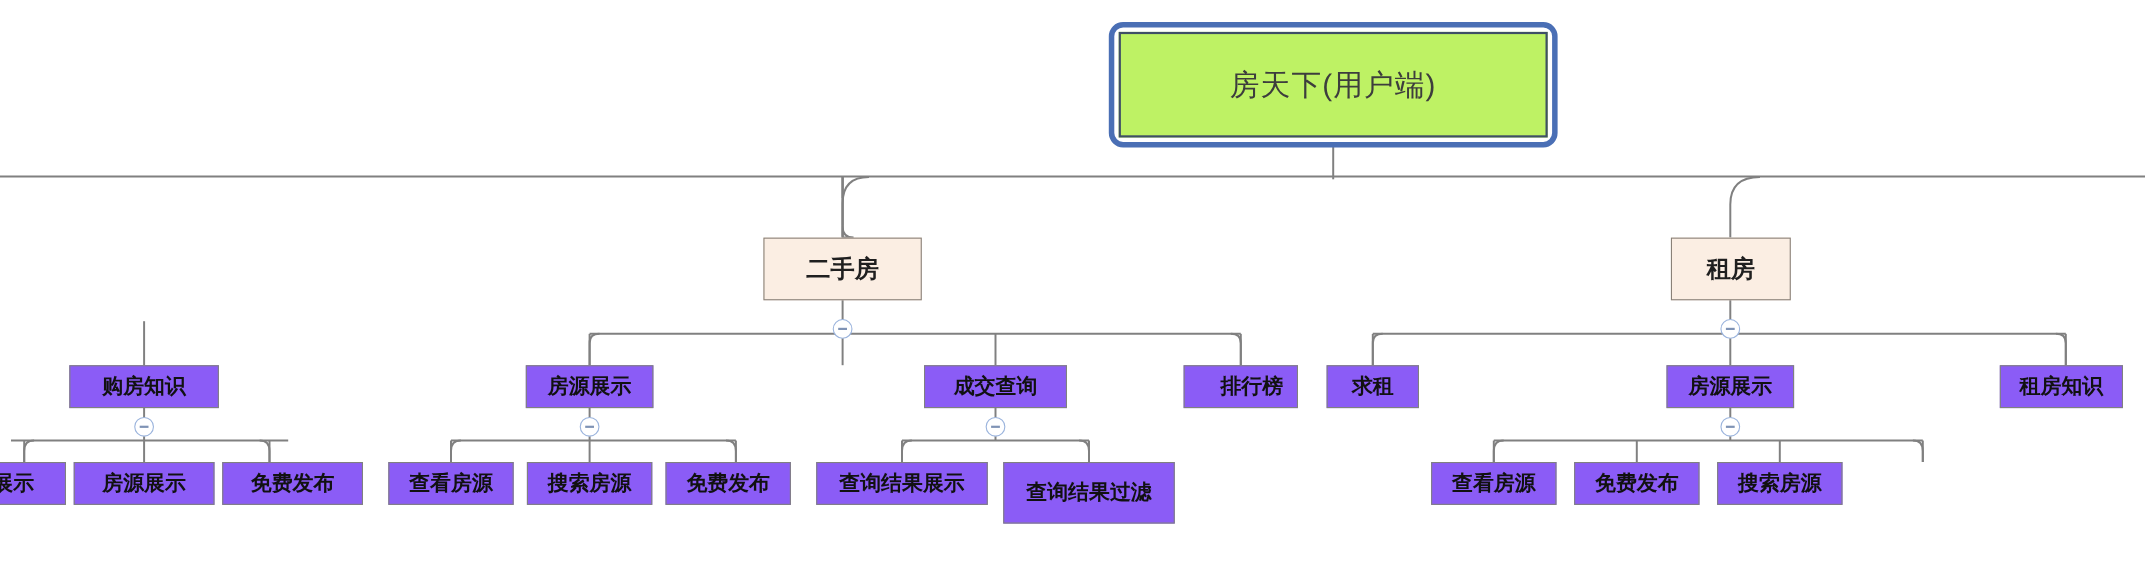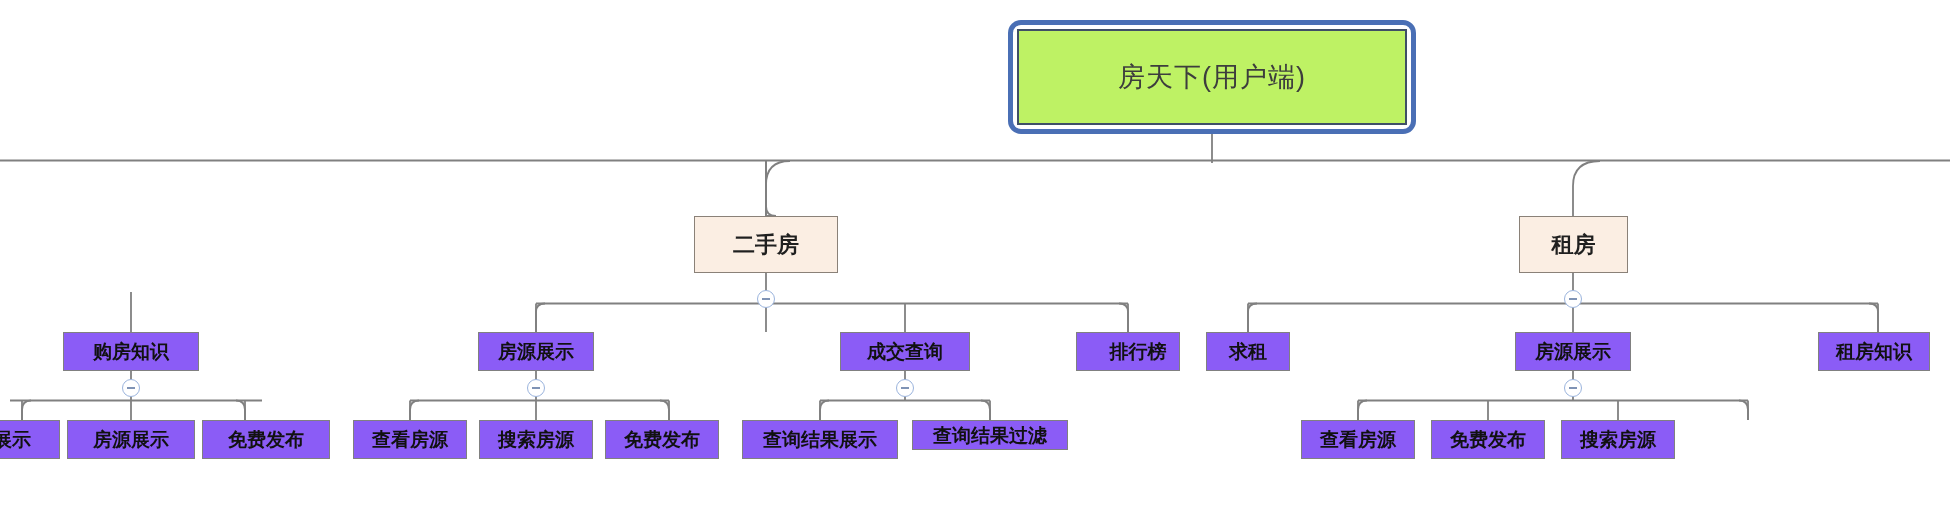--- a/index.html
+++ b/index.html
@@ -182,21 +182,21 @@
   <div class="node l4" style="left:202px;top:420px;width:128px;height:39px;">免费发布</div>
 
   <div class="node l4" style="left:353px;top:420px;width:114px;height:39px;">查看房源</div>
 
   <div class="node l4" style="left:479px;top:420px;width:114px;height:39px;">搜索房源</div>
 
   <div class="node l4" style="left:605px;top:420px;width:114px;height:39px;">免费发布</div>
 
   <div class="node l4" style="left:742px;top:420px;width:156px;height:39px;">查询结果展示</div>
 
-  <div class="node l4" style="left:912px;top:420px;width:156px;height:30px;">查询结果过滤</div>
+  <div class="node l4" style="left:912px;top:420px;width:156px;height:56px;">查询结果过滤</div>
 
   <div class="node l4" style="left:1301px;top:420px;width:114px;height:39px;">查看房源</div>
 
   <div class="node l4" style="left:1431px;top:420px;width:114px;height:39px;">免费发布</div>
 
   <div class="node l4" style="left:1561px;top:420px;width:114px;height:39px;">搜索房源</div>
 
 
 </div>
 

